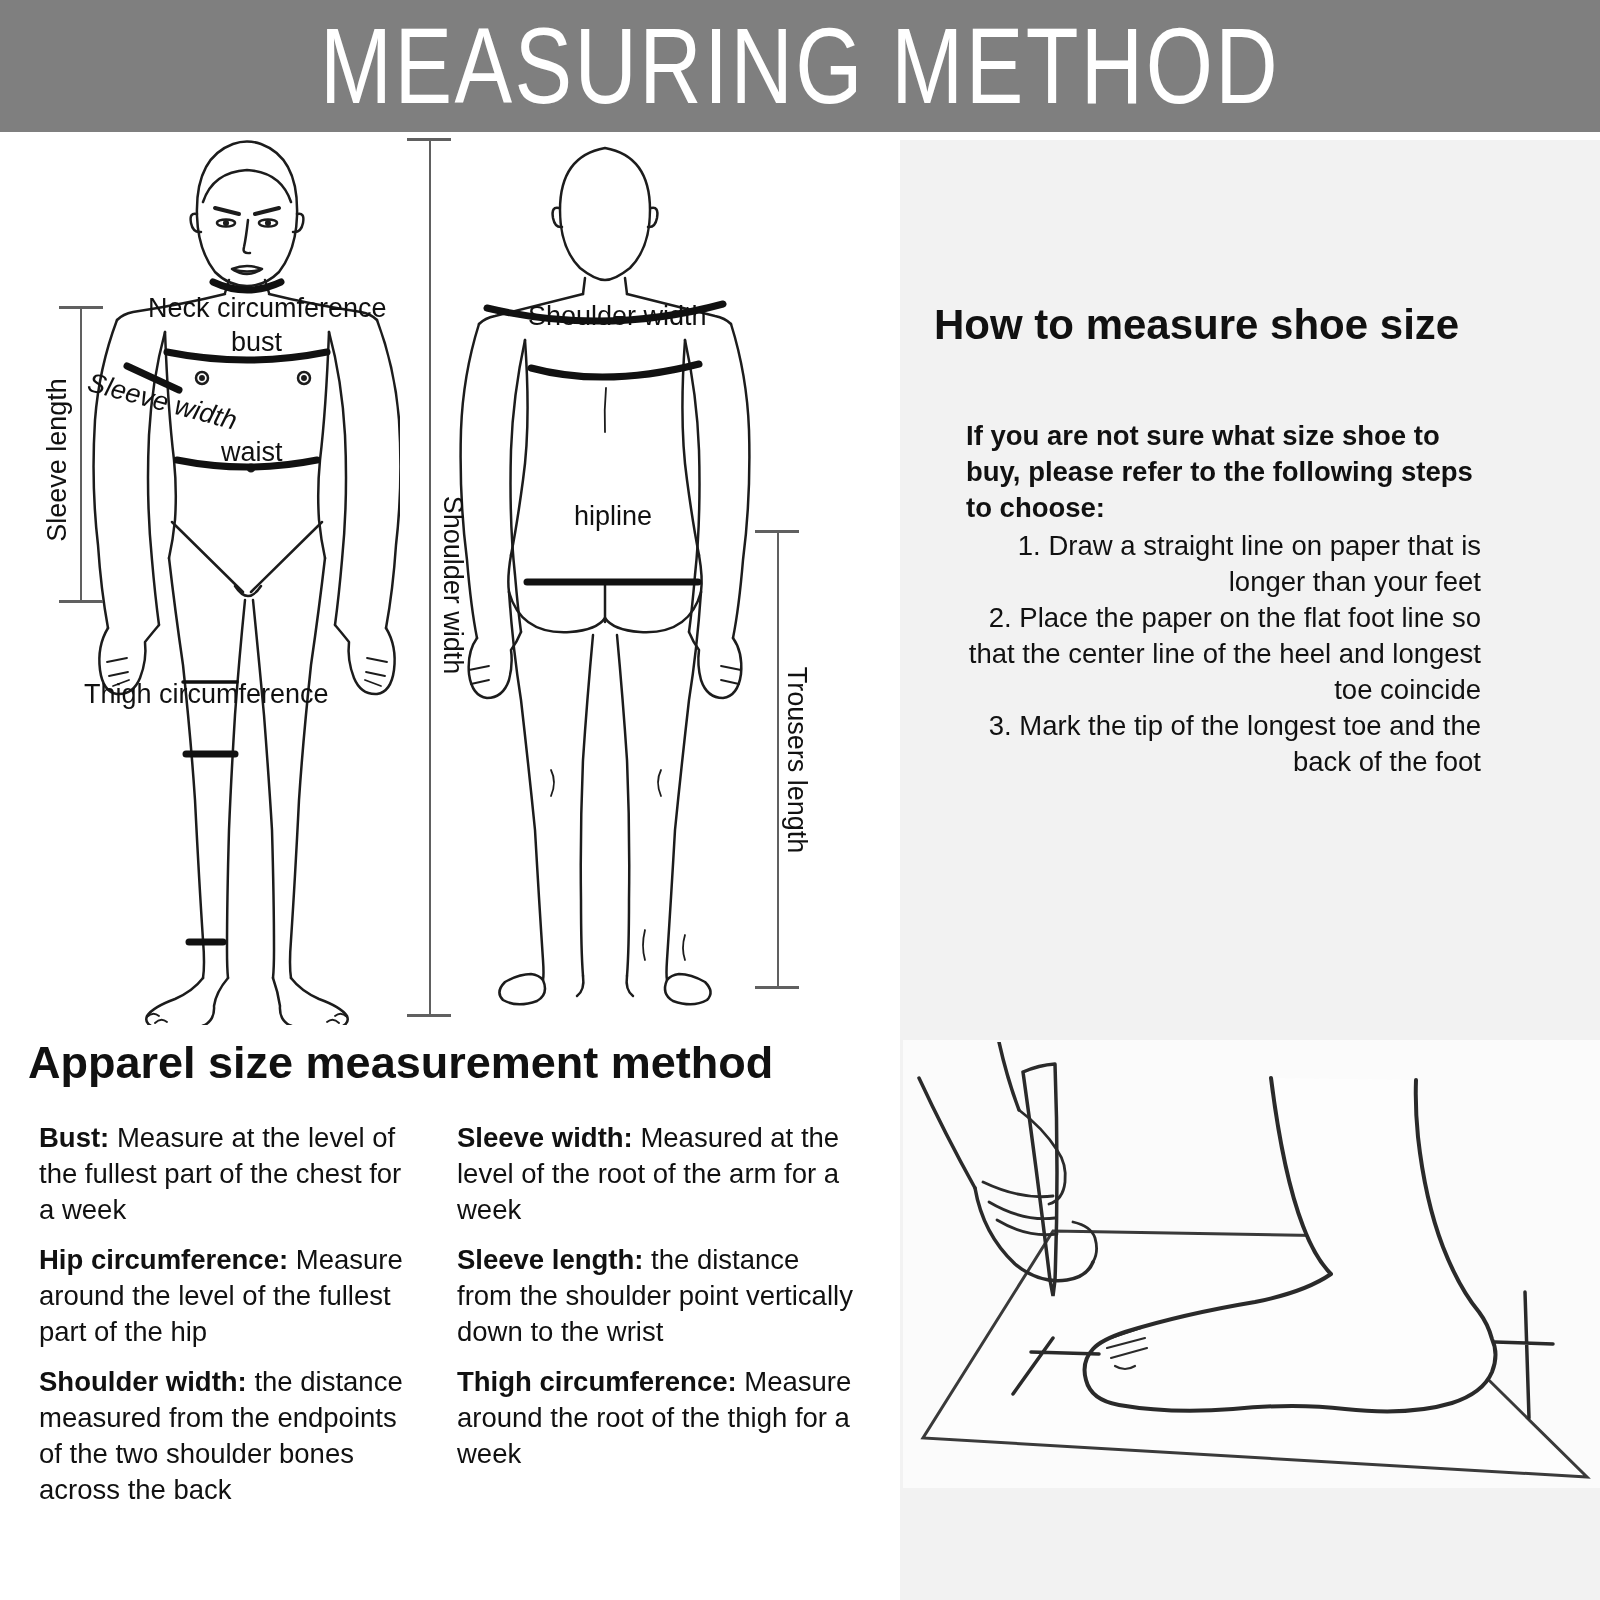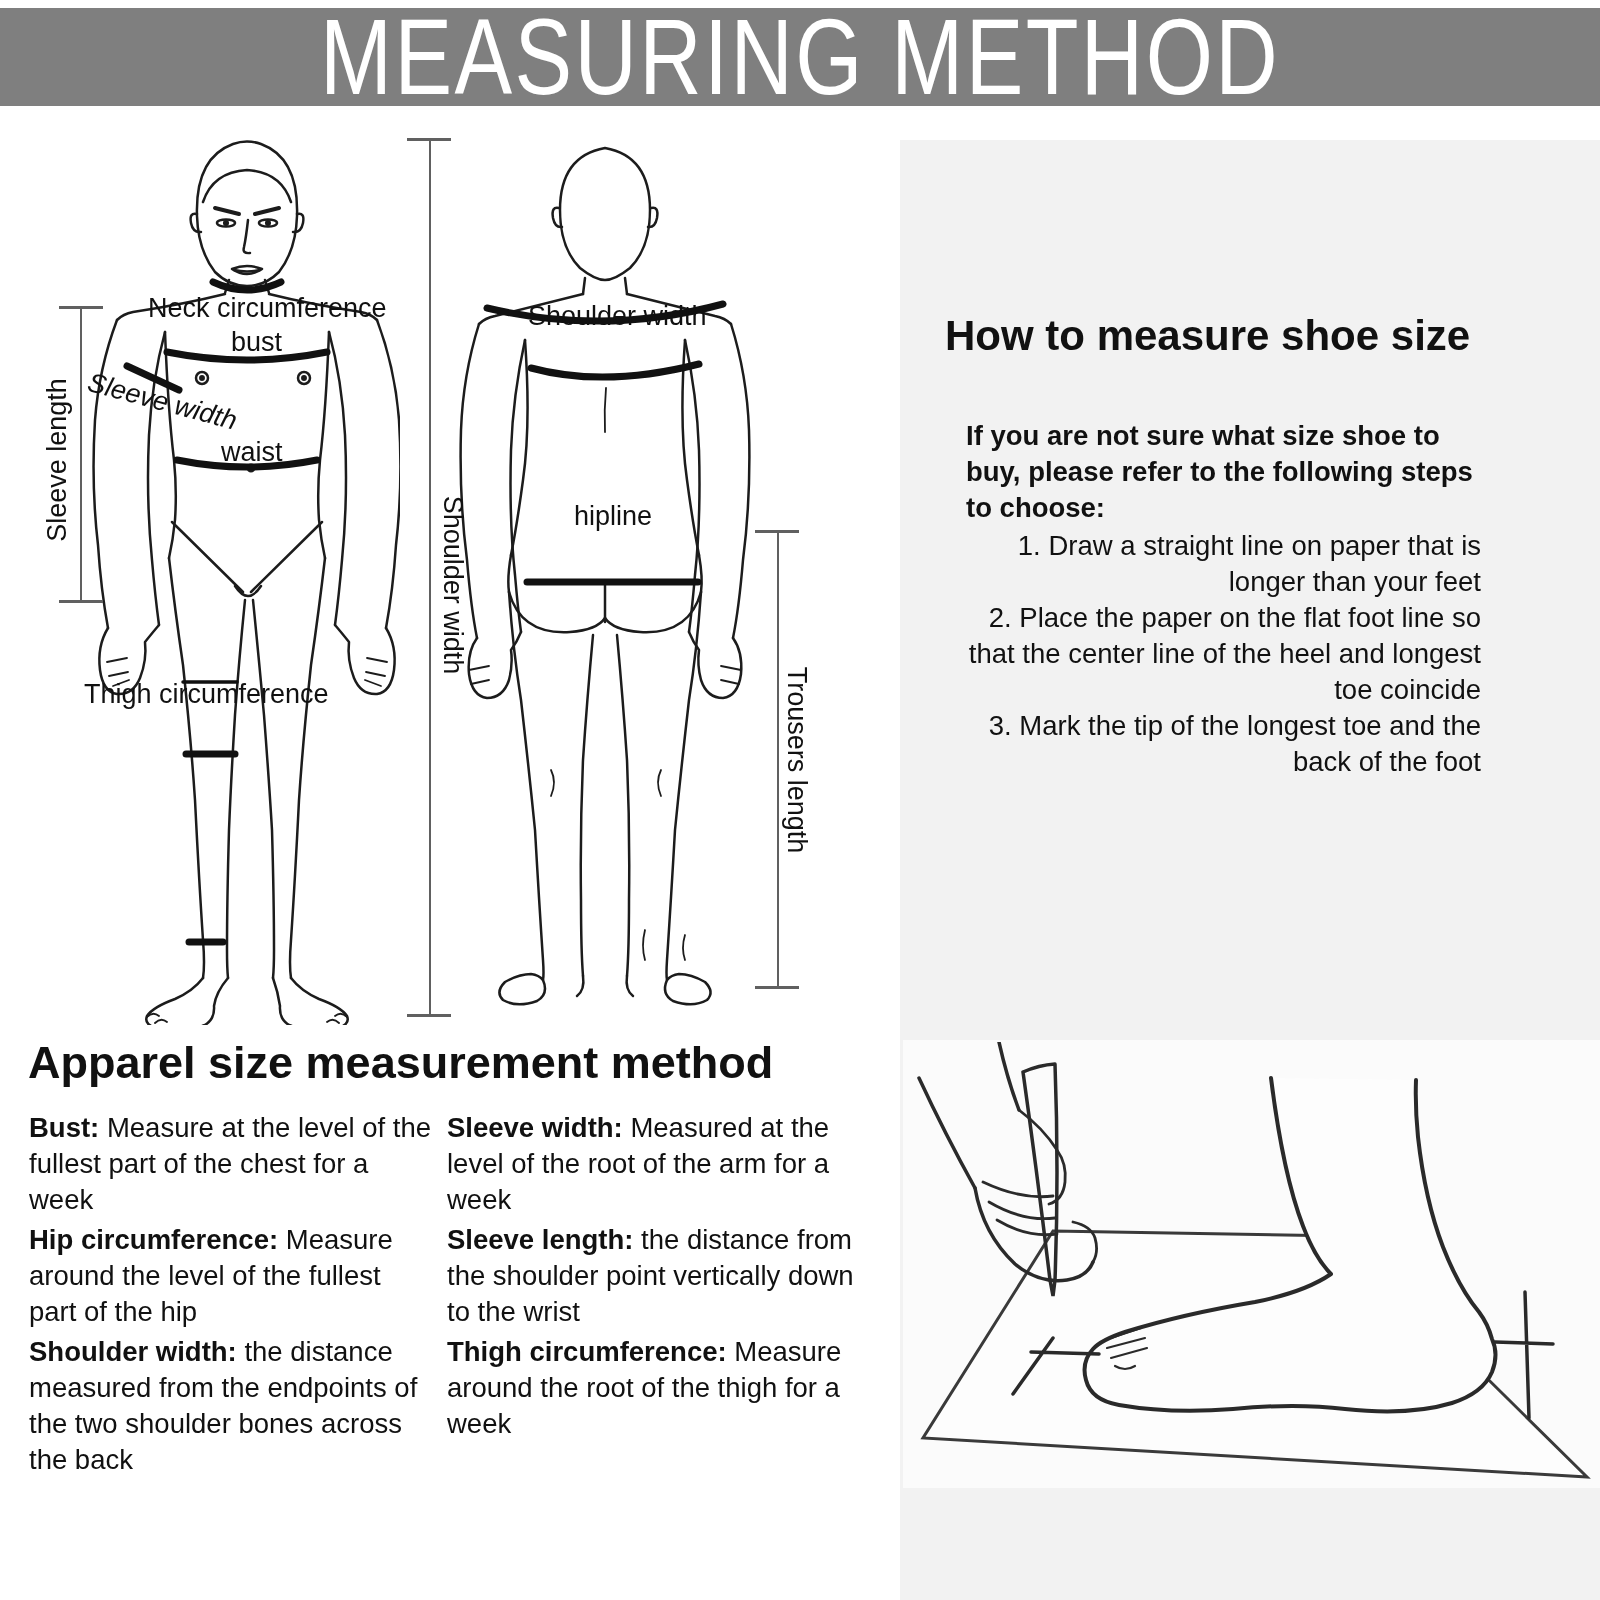--- a/index.html
+++ b/index.html
@@ -1,47 +1,47 @@
 <!DOCTYPE html>
 <html><head>
 <meta charset="utf-8">
 <style>
   html,body{margin:0;padding:0;background:#ffffff;}
   .page{position:relative;width:1600px;height:1600px;background:#ffffff;overflow:hidden;
         font-family:"Liberation Sans", sans-serif;color:#111;}
   
-  .hdr{position:absolute;left:0;top:8px;width:1600px;height:98px;background:#7f7f7f;
+  .hdr{position:absolute;left:0;top:0;width:1600px;height:132px;background:#7f7f7f;
        display:flex;align-items:center;justify-content:center;}
   .hdr-title{color:#ffffff;font-size:108px;font-weight:400;letter-spacing:3px;
              transform:scaleX(0.8);white-space:nowrap;line-height:1;}
   
   .stage{position:absolute;inset:0;padding-left:8px;}
   .lbl{position:absolute;font-size:27px;color:#111;white-space:nowrap;line-height:1.1;}
   .lbl.rot-ccw{transform:translate(-50%,-50%) rotate(-90deg);}
   .lbl.rot-cw{transform:translate(-50%,-50%) rotate(90deg);}
   .lbl.slant{transform:rotate(15deg);transform-origin:0 0;font-style:italic;}
   .vline{position:absolute;width:2px;background:#606060;}
   .cap{position:absolute;height:3px;width:44px;background:#606060;}
   svg{position:absolute;}
   .ink{stroke:#1c1c1c;fill:none;stroke-width:2.5;stroke-linecap:round;stroke-linejoin:round;}
   .band{stroke:#111;fill:none;stroke-width:7;stroke-linecap:round;}
   .band-thin{stroke:#111;fill:none;stroke-width:3.5;stroke-linecap:round;}
   
   .panel{position:absolute;left:900px;top:140px;width:700px;height:1460px;background:#f2f2f2;}
-  .panel h2{margin:12px;position:absolute;left:33px;top:163px;font-size:42px;font-weight:700;line-height:1;text-align:right;}
+  .panel h2{margin:1px;position:absolute;left:33px;top:163px;font-size:42px;font-weight:700;line-height:1;text-align:right;}
   .panel .intro{position:absolute;left:66px;top:250px;width:512px;font-size:27.5px;
                 font-weight:700;line-height:36px;}
   .panel .steps{position:absolute;left:66px;top:388px;width:515px;font-size:27.5px;line-height:36px;text-align:right;}
   .illus-bg{position:absolute;left:3px;top:900px;width:697px;height:448px;background:#fbfbfb;}
   
   .apparel-title{position:absolute;left:28px;top:1040px;font-size:45px;font-weight:700;line-height:1;}
   .defs{position:absolute;top:1106px;font-size:27.5px;line-height:36px;}
   .defs.c1{left:25px;width:410px;}
   .defs.c2{left:443px;width:428px;}
-  .defs p{margin:4px;}
+  .defs p{margin:14px;}
   .defs b{font-weight:700;}
 </style>
 </head>
 <body>
 
 <div class="page">
 
   <div class="hdr">
     <div class="hdr-title">MEASURING METHOD</div>
   </div>

